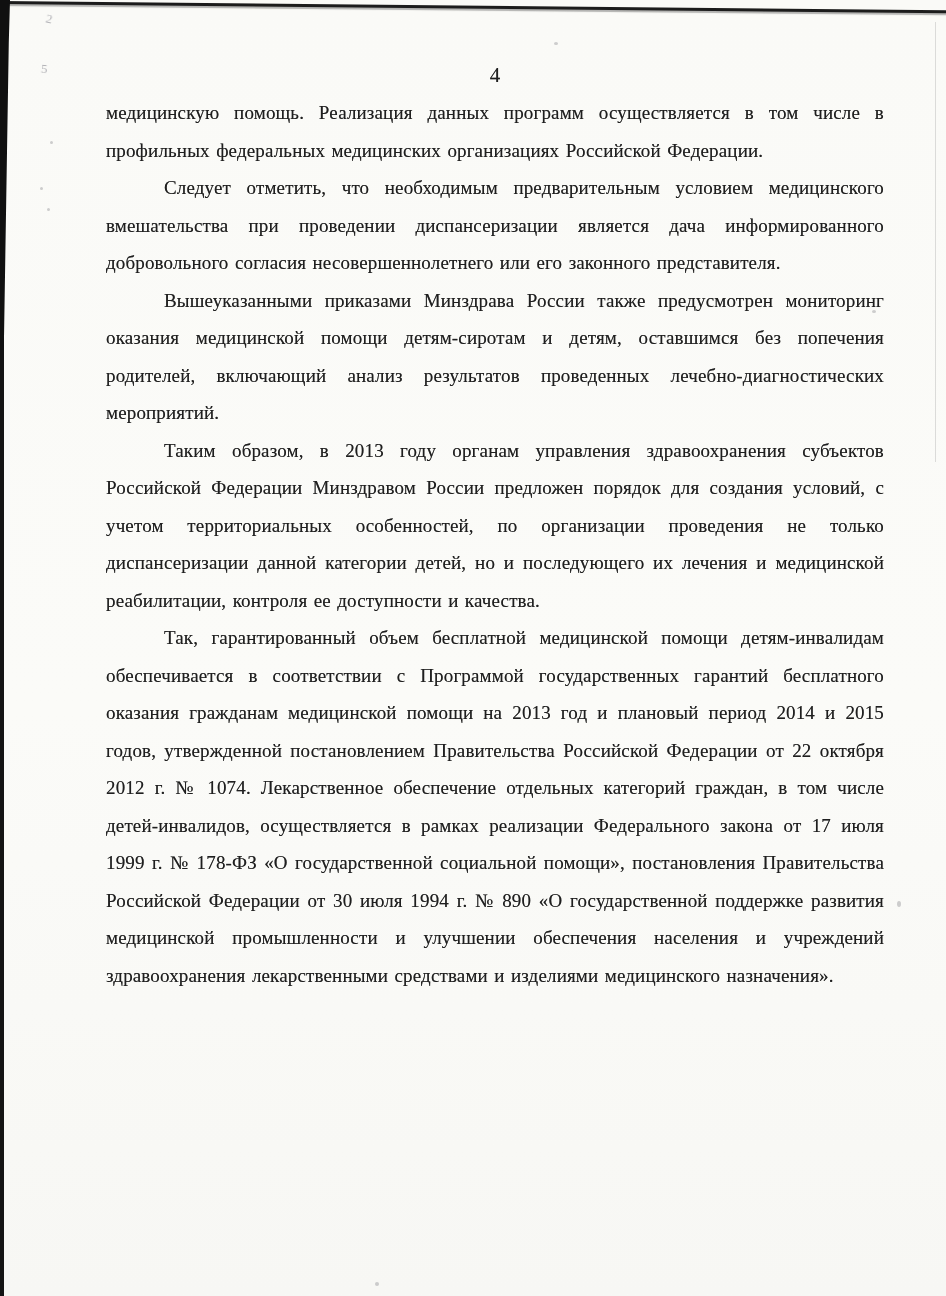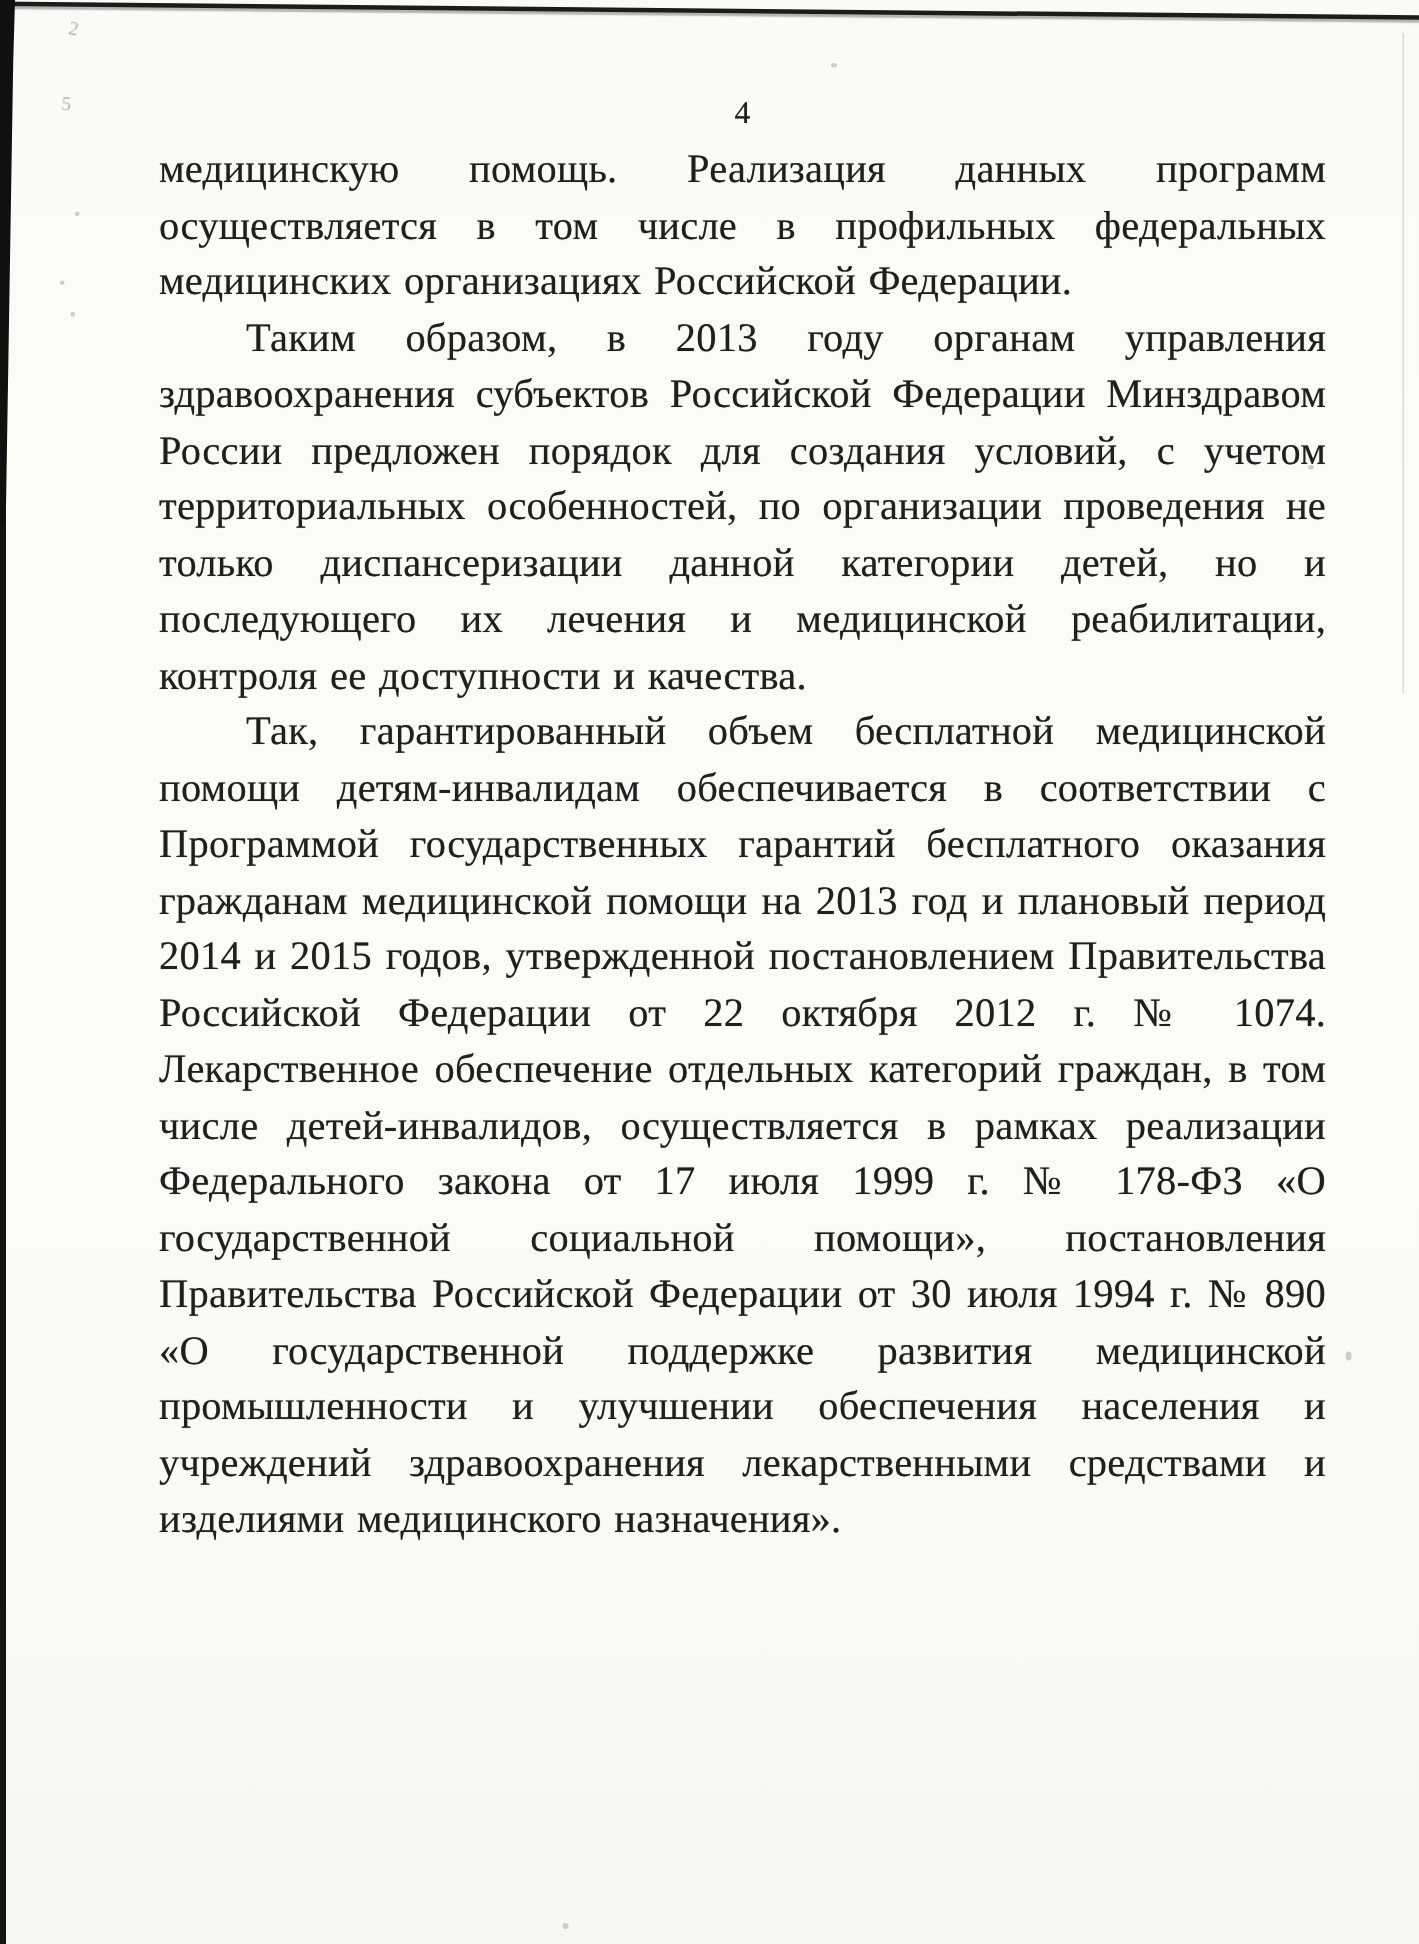--- a/index.html
+++ b/index.html
@@ -63,21 +63,21 @@
   }
   .page-number {
     text-align: center;
     font-size: 21px;
     line-height: 38px;
     letter-spacing: 0.2px;
     text-shadow: 0 0 0.5px rgba(25,25,25,0.55);
   }
   .body-text p {
     margin: 0;
-    font-size: 27px;
+    font-size: 19px;
     line-height: 37.5px;
     text-align: justify;
     text-indent: 58px;
     word-spacing: 1.5px;
     letter-spacing: 0.15px;
     text-shadow: 0 0 0.5px rgba(25,25,25,0.55);
   }
   .body-text p.continuation { text-indent: 0; }
 </style>
 </head>
@@ -94,16 +94,18 @@
 <div class="speck" style="left:40px; top:187px; width:3px; height:3px;"></div>
 <div class="speck" style="left:47px; top:208px; width:3px; height:3px;"></div>
 <div class="speck" style="left:554px; top:42px; width:4px; height:3px;"></div>
 <div class="speck" style="left:872px; top:310px; width:4px; height:3px;"></div>
 <div class="speck" style="left:375px; top:1282px; width:4px; height:4px;"></div>
 
 <div class="content">
   <div class="page-number">4</div>
   <div class="body-text">
     <p class="continuation">медицинскую помощь. Реализация данных программ осуществляется в том числе в профильных федеральных медицинских организациях Российской Федерации.</p>
+    <p>Следует отметить, что необходимым предварительным условием медицинского вмешательства при проведении диспансеризации является дача информированного добровольного согласия несовершеннолетнего или его законного представителя.</p>
+    <p>Вышеуказанными приказами Минздрава России также предусмотрен мониторинг оказания медицинской помощи детям-сиротам и детям, оставшимся без попечения родителей, включающий анализ результатов проведенных лечебно-диагностических мероприятий.</p>
     <p>Таким образом, в 2013 году органам управления здравоохранения субъектов Российской Федерации Минздравом России предложен порядок для создания условий, с учетом территориальных особенностей, по организации проведения не только диспансеризации данной категории детей, но и последующего их лечения и медицинской реабилитации, контроля ее доступности и качества.</p>
     <p>Так, гарантированный объем бесплатной медицинской помощи детям-инвалидам обеспечивается в соответствии с Программой государственных гарантий бесплатного оказания гражданам медицинской помощи на 2013 год и плановый период 2014 и 2015 годов, утвержденной постановлением Правительства Российской Федерации от 22 октября 2012 г. № 1074. Лекарственное обеспечение отдельных категорий граждан, в том числе детей-инвалидов, осуществляется в рамках реализации Федерального закона от 17 июля 1999 г. № 178-ФЗ «О государственной социальной помощи», постановления Правительства Российской Федерации от 30 июля 1994 г. № 890 «О государственной поддержке развития медицинской промышленности и улучшении обеспечения населения и учреждений здравоохранения лекарственными средствами и изделиями медицинского назначения».</p>
   </div>
 </div>
 
 </body></html>

